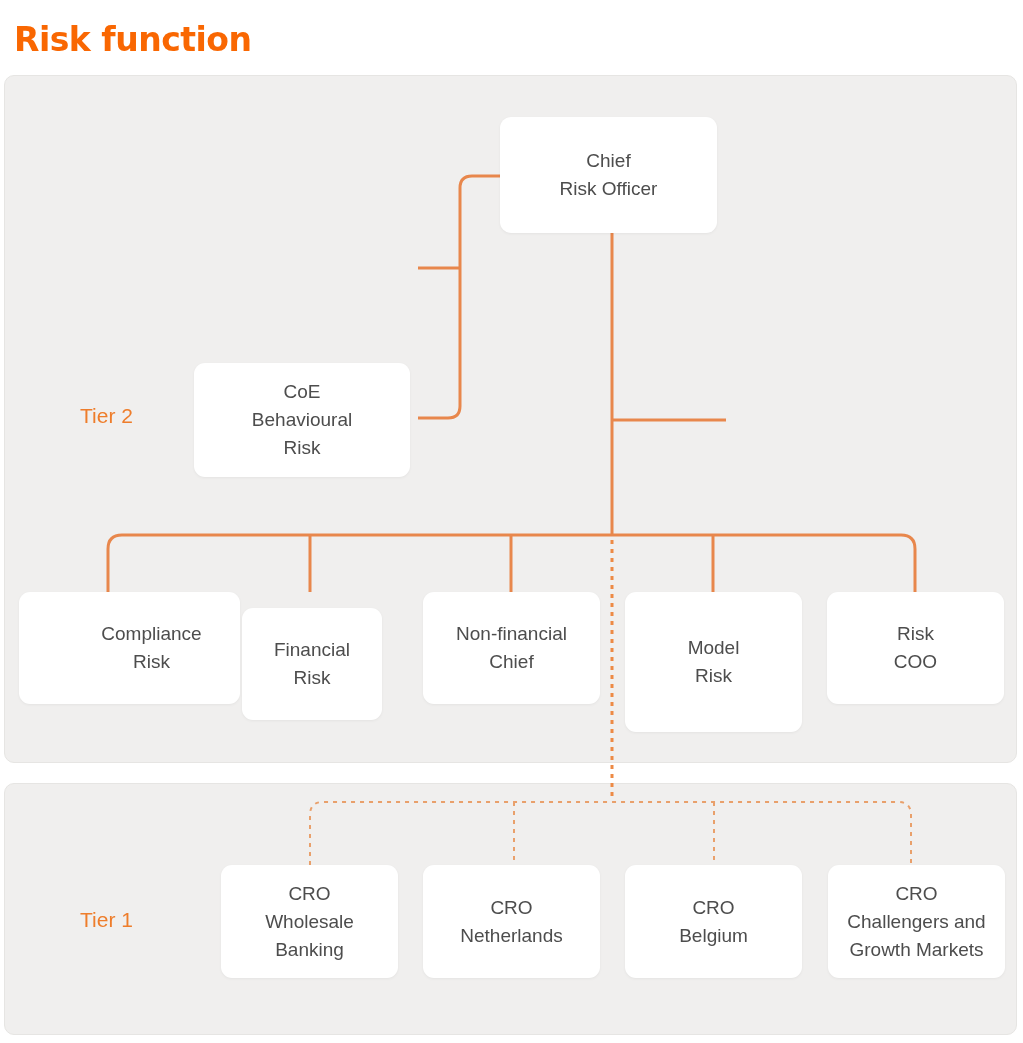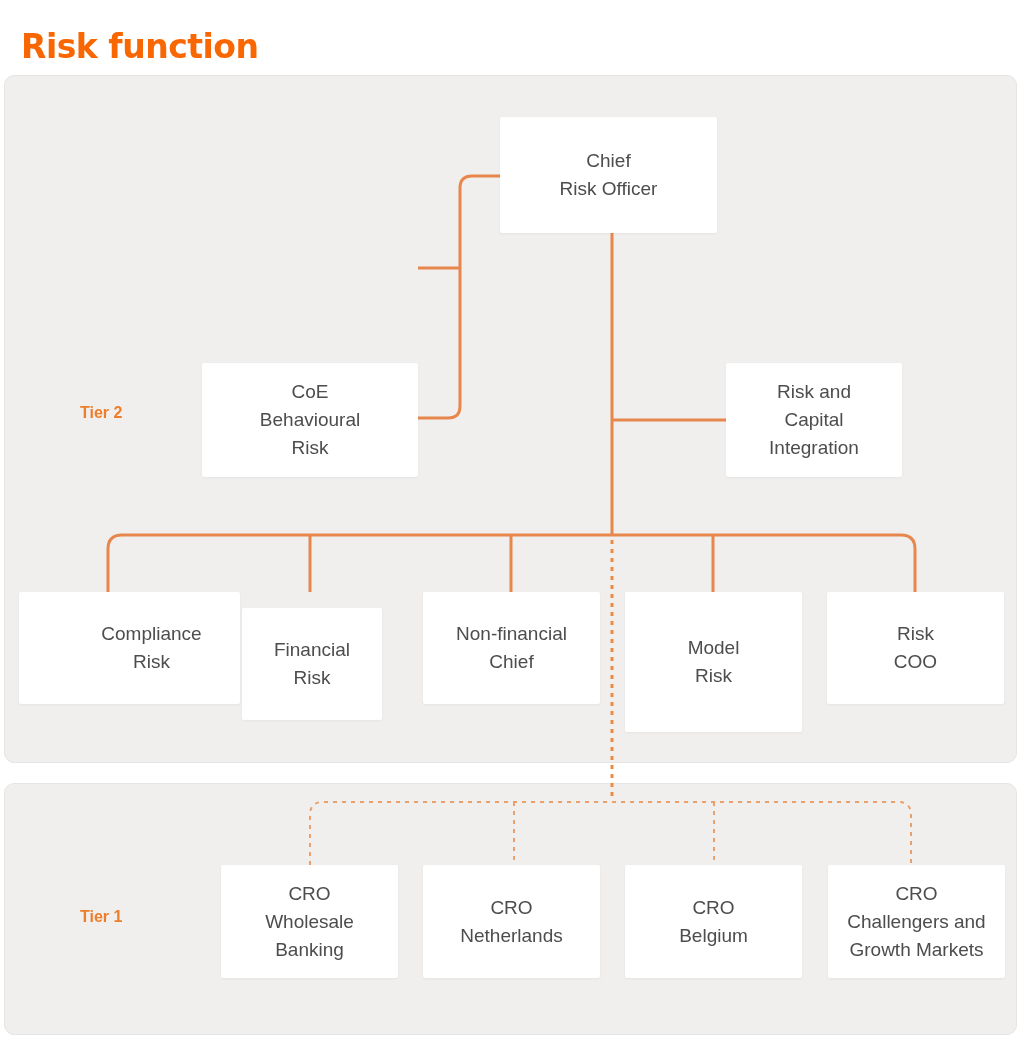--- a/index.html
+++ b/index.html
@@ -4,49 +4,49 @@
 <style>
   html,body{margin:0;padding:0;background:#ffffff;}
   .canvas{
     position:relative;
     width:1023px;height:1043px;
     background:#ffffff;
     font-family:"Liberation Sans", sans-serif;
     overflow:hidden;
   }
   .title{
-    position:absolute;left:14px;top:20px;margin:7px;
+    position:absolute;left:14px;top:20px;margin:0;
     font-family:"DejaVu Sans", sans-serif;
     font-size:33px;font-weight:800;letter-spacing:-0.5px;
     color:#F96702;
   }
   .panel{
     position:absolute;left:4px;width:1013px;
     background:#F0EFEE;
     border:1px solid #E6E5E3;
     border-radius:10px;
     box-sizing:border-box;
   }
   .panel-tier2{top:75px;height:688px;}
   .panel-tier1{top:783px;height:252px;}
   .connectors{position:absolute;left:0;top:0;}
   .node{
     position:absolute;
     background:#ffffff;
-    border-radius:2px;
+    border-radius:11px;
     box-shadow:0 1px 3px rgba(0,0,0,0.05);
     display:flex;align-items:center;justify-content:center;
     text-align:center;
     white-space:pre-line;
     font-size:19px;line-height:28px;
     color:#4D4D4D;
   }
   .tier-label{
     position:absolute;
-    font-size:16px;font-weight:700;
+    font-size:21px;font-weight:400;
     color:#EE7D2B;
     white-space:nowrap;
   }
 </style>
 </head>
 <body>
 
 <div class="canvas">
 
   <h1 class="title">Risk function</h1>
@@ -81,26 +81,23 @@
       <path d="M514,802 V865"></path>
       <path d="M714,802 V865"></path>
     </g>
   </svg>
 
   <div class="tier-label" style="left:80px;top:404px;">Tier 2</div>
   <div class="tier-label" style="left:80px;top:908px;">Tier 1</div>
 
   <div class="node" style="left:500px;top:117px;width:217px;height:116px;">Chief
 Risk Officer</div>
-  <div class="node" style="left:202px;top:363px;width:216px;height:114px;">CoE
+  <div class="node" style="left:194px;top:363px;width:216px;height:114px;">CoE
 Behavioural
 Risk</div>
-  <div class="node" style="left:726px;top:363px;width:176px;height:114px;">Risk and
-Capital
-Integration</div>
 
   <div class="node" style="left:19px;top:592px;width:177px;height:112px;padding-left:44px;">Compliance
 Risk</div>
   <div class="node" style="left:221px;top:608px;width:140px;height:112px;margin-left:21px;">Financial
 Risk</div>
   <div class="node" style="left:423px;top:592px;width:177px;height:112px;">Non-financial
 Chief</div>
   <div class="node" style="left:625px;top:592px;width:177px;height:140px;">Model
 Risk</div>
   <div class="node" style="left:827px;top:592px;width:177px;height:112px;">Risk

